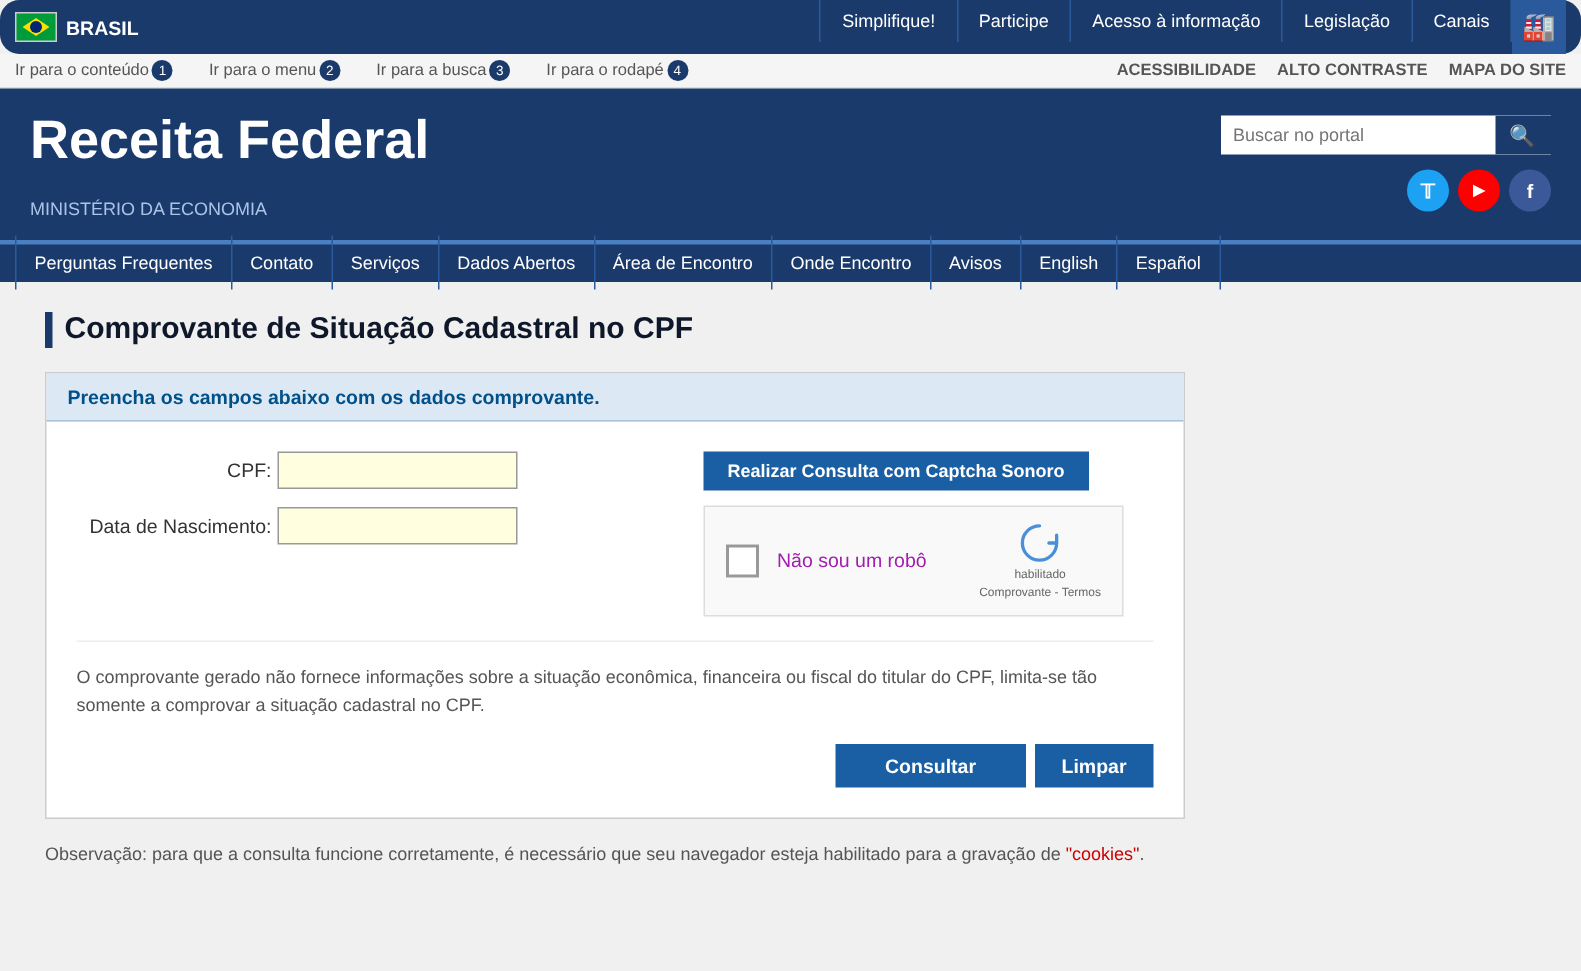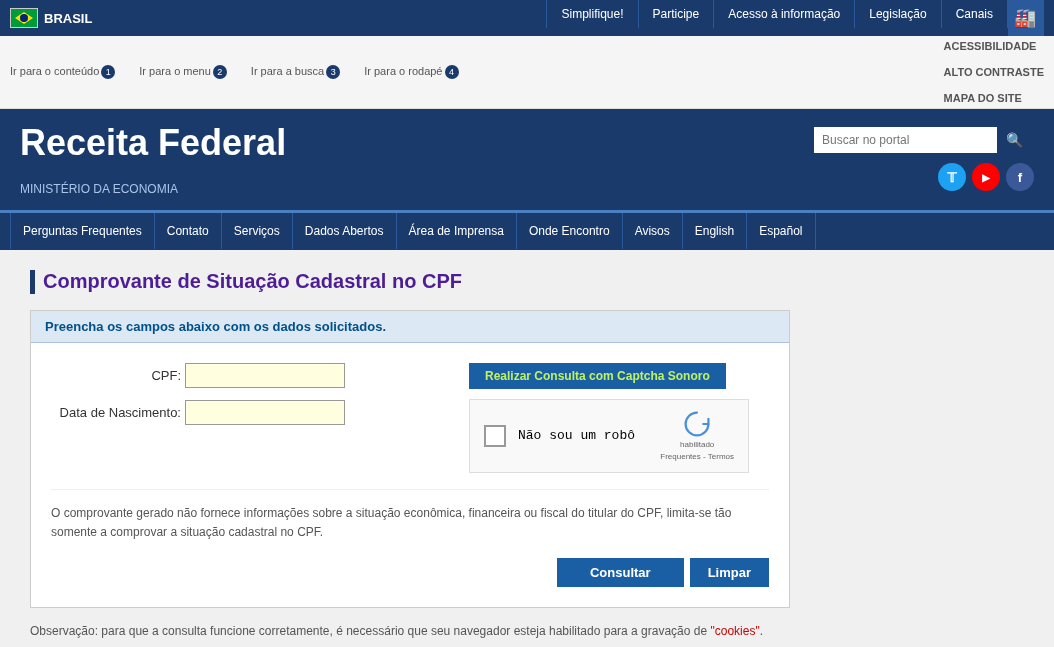--- a/index.html
+++ b/index.html
@@ -5,20 +5,21 @@
     * { margin: 0; padding: 0; box-sizing: border-box; }
     body { font-family: Arial, Helvetica, sans-serif; font-size: 13px; background: #f0f0f0; color: #333; }
 
     
     .top-bar {
       background: #1a3a6b;
       display: flex;
       align-items: center;
       padding: 0 10px;
       height: 36px;
+      border-radius: 13px;
     }
     .brazil-flag {
       display: flex;
       align-items: center;
       gap: 6px;
       color: #fff;
       font-weight: bold;
       font-size: 13px;
     }
     .flag-icon {
@@ -92,21 +93,20 @@
     }
     .access-links a {
       color: #555;
       text-decoration: none;
       font-size: 11px;
     }
     .access-right {
       margin-left: auto;
       display: flex;
       gap: 14px;
-      flex-direction: column;
     }
     .access-right a {
       color: #555;
       text-decoration: none;
       font-size: 11px;
       font-weight: bold;
     }
     .access-badge {
       display: inline-block;
       background: #1a3a6b;
@@ -191,21 +191,21 @@
     .youtube-icon { background: #ff0000; }
     .facebook-icon { background: #3b5998; }
 
     
     .nav-bar {
       background: #1a3a6b;
       border-top: 3px solid #4a7fc1;
       padding: 0;
       display: flex;
       align-items: center;
-      height: 40px;
+      height: 28px;
       padding: 0 10px;
     }
     .nav-bar a {
       color: #fff;
       text-decoration: none;
       font-size: 12px;
       padding: 0 12px;
       height: 36px;
       display: flex;
       align-items: center;
@@ -214,21 +214,21 @@
     .nav-bar a:first-child { border-left: 1px solid #2a5a9b; }
 
     
     .main-content {
       background: #f0f0f0;
       padding: 20px 30px;
       min-height: 400px;
     }
     .page-title {
       font-size: 20px;
-      color: #4c1d95;
+      color: #0f172a;
       margin-bottom: 16px;
       display: flex;
       align-items: center;
       gap: 8px;
     }
     .page-title-bar {
       width: 5px;
       height: 24px;
       background: #1a3a6b;
       display: inline-block;
@@ -282,21 +282,21 @@
     }
     .captcha-section {
       display: flex;
       flex-direction: column;
       align-items: flex-start;
       gap: 10px;
       min-width: 300px;
     }
     .captcha-audio-btn {
       background: #1a5fa3;
-      color: #bef264;
+      color: #ffffff;
       border: none;
       padding: 6px 16px;
       font-size: 12px;
       cursor: pointer;
       font-weight: bold;
     }
     .captcha-box {
       background: #f9f9f9;
       border: 1px solid #ddd;
       padding: 10px 14px;
@@ -308,23 +308,22 @@
     .captcha-checkbox {
       width: 22px;
       height: 22px;
       border: 2px solid #999;
       background: #fff;
       display: inline-block;
       cursor: pointer;
     }
     .captcha-label {
       font-size: 13px;
-      color: #000000;
+      color: #a21caf;
       flex: 1;
-      font-family: Liberation Mono, monospace;
     }
     .captcha-logo {
       display: flex;
       flex-direction: column;
       align-items: center;
       gap: 2px;
     }
     .captcha-logo-text {
       font-size: 8px;
       color: #666;
@@ -453,37 +452,37 @@
       <div class="social-icon facebook-icon">f</div>
     </div>
   </div>
 </div>
 
 <nav class="nav-bar">
   <a href="#">Perguntas Frequentes</a>
   <a href="#">Contato</a>
   <a href="#">Serviços</a>
   <a href="#">Dados Abertos</a>
-  <a href="#">Área de Imprensa</a>
+  <a href="#">Área de Encontro</a>
   <a href="#">Onde Encontro</a>
   <a href="#">Avisos</a>
   <a href="#">English</a>
   <a href="#">Español</a>
 </nav>
 
 <div class="main-content">
 
   <h2 class="page-title">
     <span class="page-title-bar"></span>
     <span>Comprovante de Situação Cadastral no CPF</span>
   </h2>
 
   <div class="form-container">
     <div class="form-header">
-      <span>Preencha os campos abaixo com os dados solicitados.</span>
+      <span>Preencha os campos abaixo com os dados comprovante.</span>
     </div>
     <div class="form-body">
       <div class="form-row">
         <div class="form-fields">
           <div class="field-group">
             <label>CPF:</label>
             <input type="text" style="">
           </div>
           <div class="field-group">
             <label>Data de Nascimento:</label>
@@ -497,21 +496,21 @@
             <span class="captcha-label">Não sou um robô</span>
             <div class="captcha-logo">
               <div class="recaptcha-arrow">
                 <svg viewBox="0 0 38 38">
                   <path d="M19 3.5C10.44 3.5 3.5 10.44 3.5 19S10.44 34.5 19 34.5 34.5 27.56 34.5 19" fill="none" stroke="#4a90d9" stroke-width="3" stroke-linecap="round"></path>
                   <polyline points="34.5,12 34.5,19 27.5,19" fill="none" stroke="#4a90d9" stroke-width="3" stroke-linecap="round" stroke-linejoin="round"></polyline>
                 </svg>
               </div>
               <span class="captcha-logo-text">habilitado</span>
               <div class="captcha-links">
-                <a href="#">Frequentes</a>
+                <a href="#">Comprovante</a>
                 <span> - </span>
                 <a href="#">Termos</a>
               </div>
             </div>
           </div>
         </div>
       </div>
 
       <div class="form-disclaimer">
         <span>O comprovante gerado não fornece informações sobre a situação econômica, financeira ou fiscal do titular do CPF, limita-se tão somente a comprovar a situação cadastral no CPF.</span>

